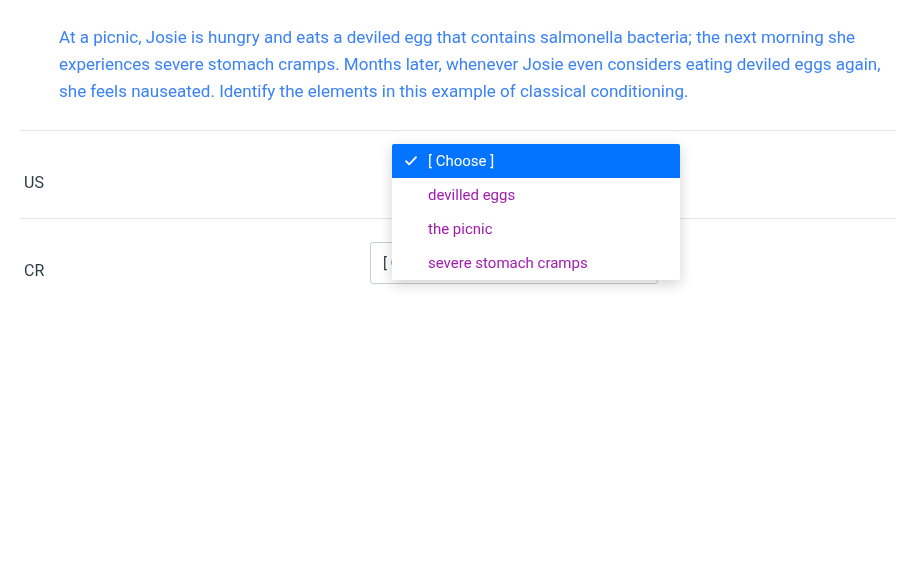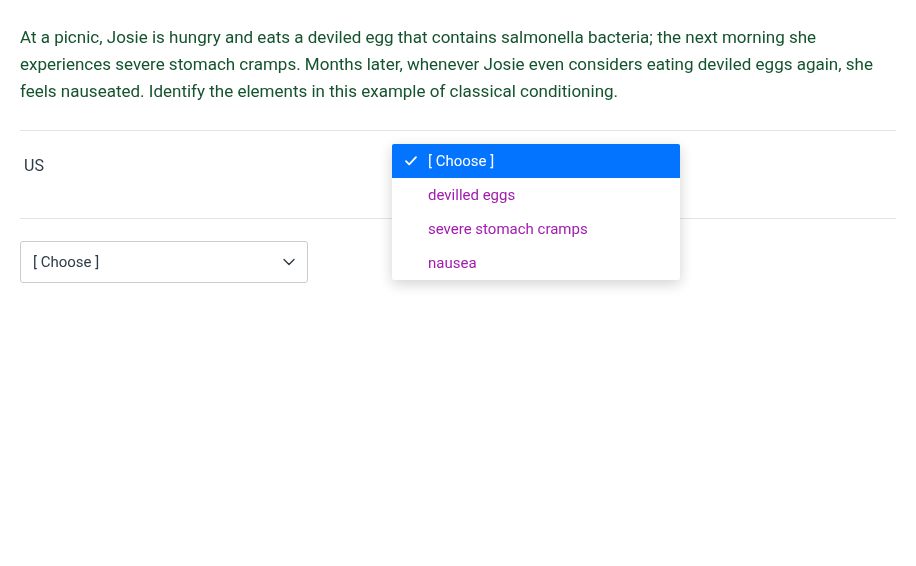--- a/index.html
+++ b/index.html
@@ -10,28 +10,29 @@
     body {
       font-family: -apple-system, BlinkMacSystemFont, "Segoe UI", Roboto, sans-serif;
       color: #2d3b45;
       padding: 24px 20px;
       font-size: 17px;
       line-height: 1.6;
       width: 916px;
     }
     .question-text {
       margin-bottom: 24px;
-      color: #14532d;
+      color: #3b82f6;
+      margin-left: 39px;
     }
     .rows {
       position: relative;
     }
     .row {
       display: flex;
-      align-items: flex-start;
+      align-items: flex-end;
       border-top: 1px solid #e1e4e8;
       min-height: 88px;
       padding: 22px 0;
     }
     .row-label {
       flex: 0 0 350px;
       padding-left: 4px;
       font-size: 16px;
     }
     .select-closed {
@@ -100,20 +101,21 @@
 <div class="rows">
 
   <div class="row">
     <div class="row-label">US</div>
 
   </div>
 
 
 
   <div class="row">
+    <div class="row-label">CR</div>
     <div class="select-closed">
       <span>[ Choose ]</span>
       <span class="chevron-down">
         <svg viewBox="0 0 12 12" width="12" height="12">
             <path d="M1 3.5 L6 8.5 L11 3.5" stroke="#2d3b45" stroke-width="1.4" fill="none" stroke-linecap="round" stroke-linejoin="round"></path>
           </svg>
       </span>
     </div>
   </div>
 
@@ -123,20 +125,20 @@
         <svg viewBox="0 0 14 14" width="14" height="14">
             <path d="M2 7.2 L5.2 10.4 L12 3.2" stroke="#fff" stroke-width="1.8" fill="none" stroke-linecap="round" stroke-linejoin="round"></path>
           </svg>
       </span>
       <span>[ Choose ]</span>
     </div>
     <div class="dropdown-item">
       <span>devilled eggs</span>
     </div>
     <div class="dropdown-item">
-      <span>severe stomach cramps</span>
+      <span>the picnic</span>
     </div>
     <div class="dropdown-item">
-      <span>nausea</span>
+      <span>severe stomach cramps</span>
     </div>
   </div>
 
 </div>
 
 </body></html>

